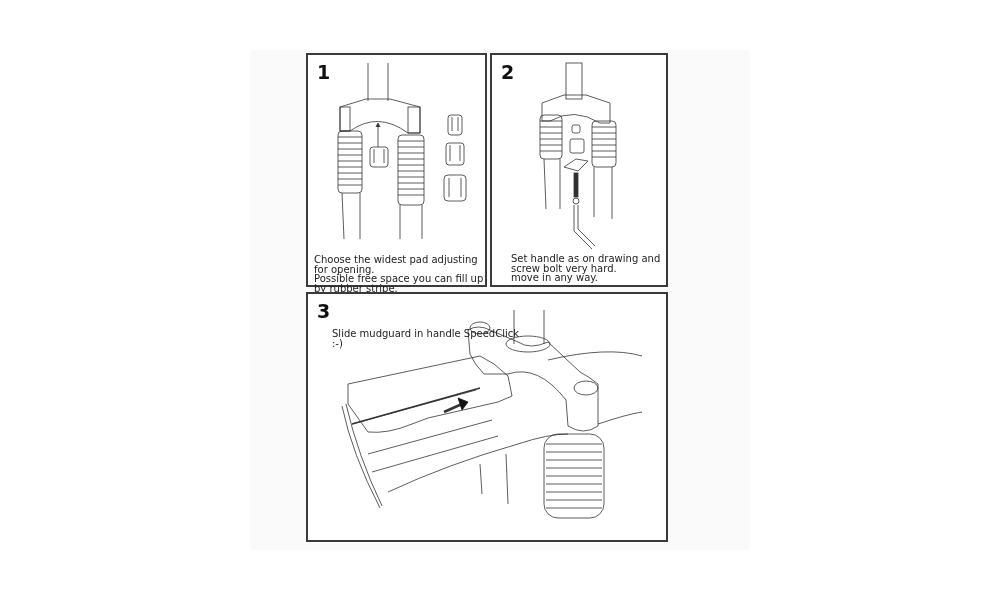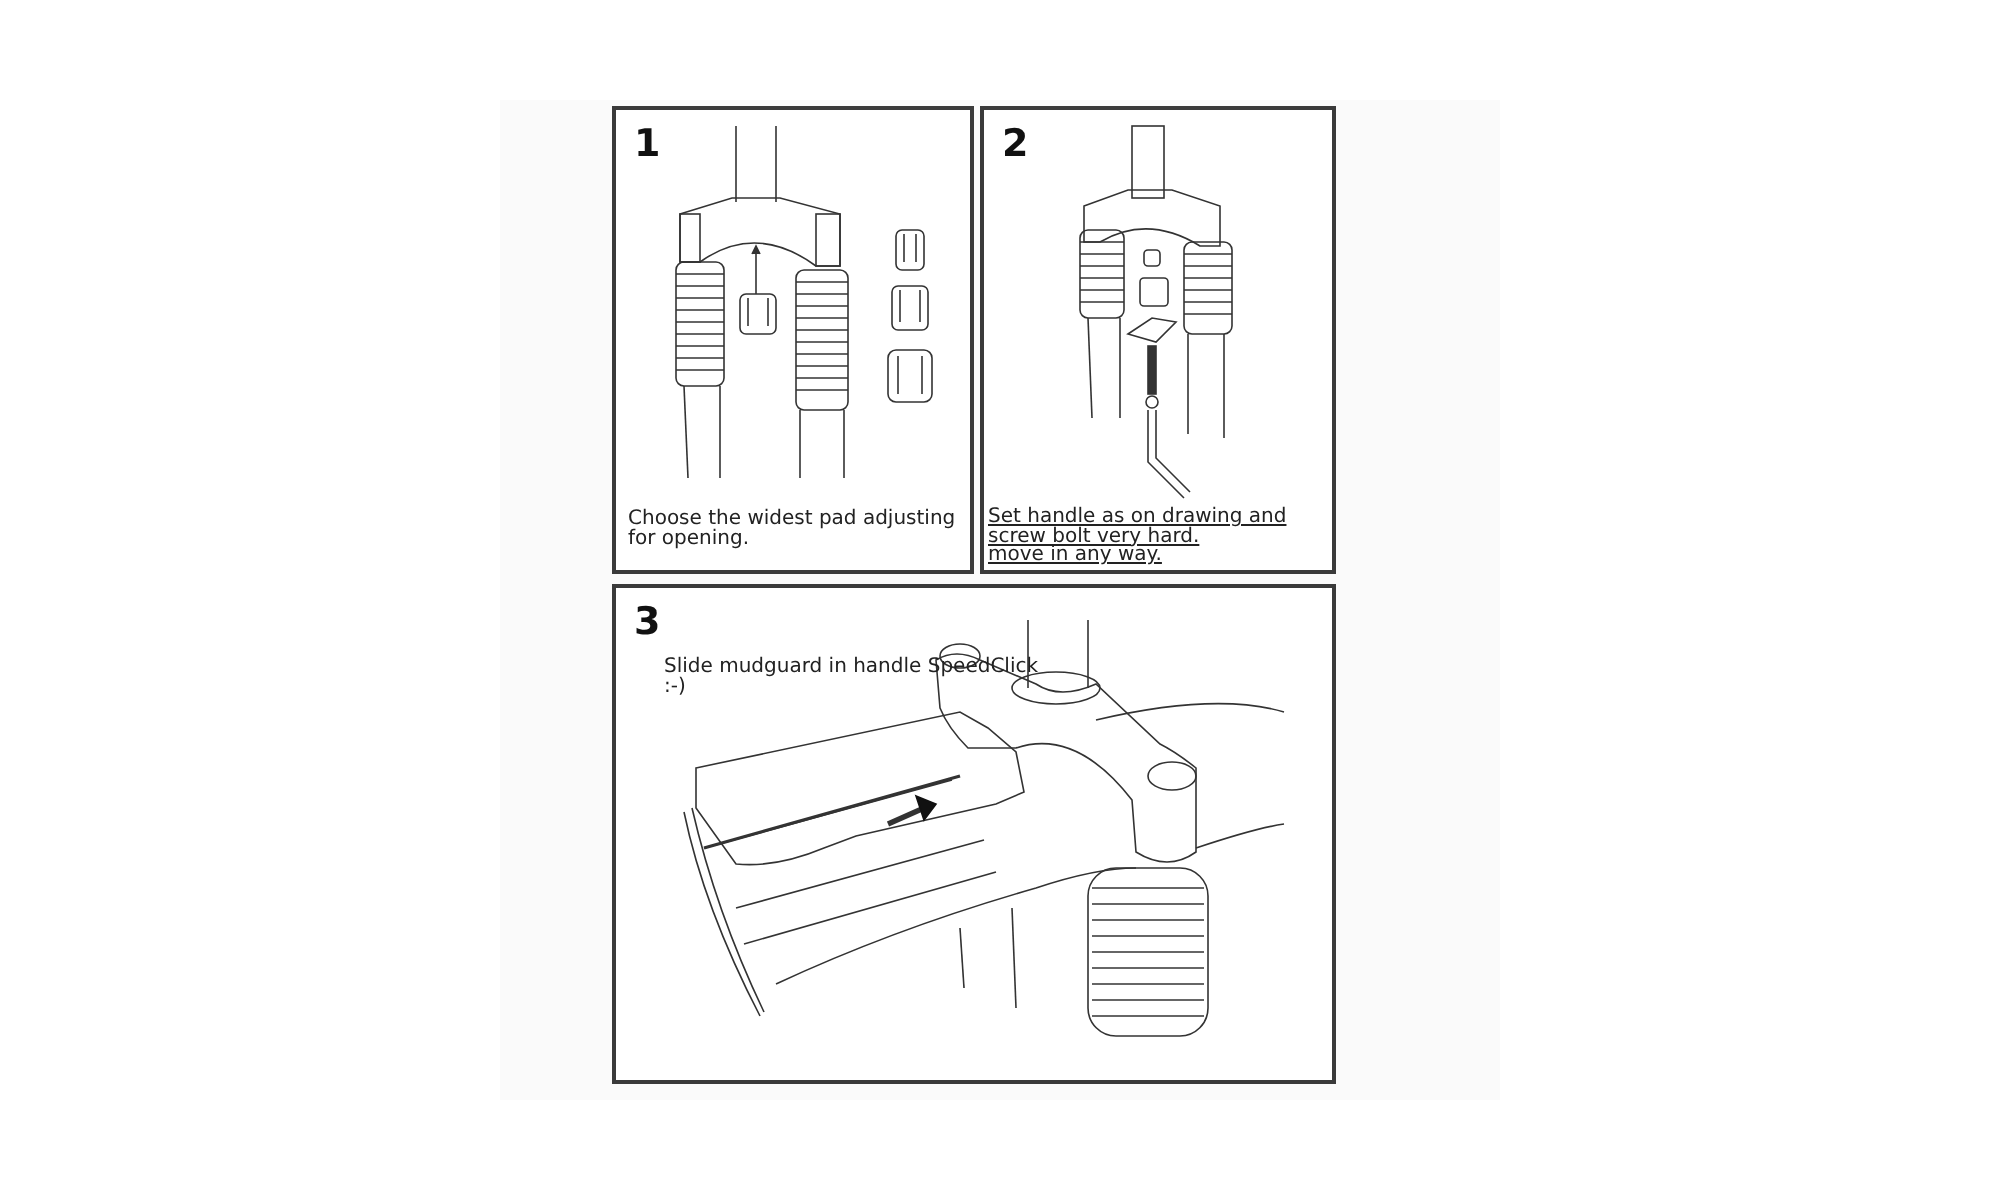--- a/index.html
+++ b/index.html
@@ -5,21 +5,21 @@
   html,body{margin:0;padding:0;background:#ffffff;}
   body{width:1000px;height:600px;position:relative;overflow:hidden;font-family:"DejaVu Sans",sans-serif;}
   .sheet{position:absolute;left:250px;top:50px;width:500px;height:500px;background:#fafafa;}
   .panel{position:absolute;background:#ffffff;border:2px solid #3a3a3a;box-sizing:border-box;}
   .p1{left:306px;top:53px;width:181px;height:234px;}
   .p2{left:490px;top:53px;width:178px;height:234px;}
   .p3{left:306px;top:292px;width:362px;height:250px;}
   .num{position:absolute;left:9px;top:6px;font-family:"DejaVu Sans",sans-serif;font-weight:bold;font-size:19px;color:#111;}
   .cap{position:absolute;font-size:10px;line-height:9.5px;color:#222;}
   .p1 .cap{left:6px;top:200px;width:172px;}
-  .p2 .cap{left:2px;top:199px;width:170px;text-decoration:underline;}
+  .p2 .cap{left:19px;top:199px;width:170px;}
   .p3 .cap{left:24px;top:35px;width:200px;}
   svg{position:absolute;left:0;top:0;}
   svg *{fill:none;stroke:#333;stroke-width:0.8;}
 </style>
 </head>
 <body>
 
 <div class="sheet"></div>
 
 <div class="panel p1">
@@ -83,20 +83,21 @@
       </g>
     <g>
         <rect x="136" y="120" width="22" height="26" rx="4"></rect>
         <line x1="141" y1="123" x2="141" y2="142"></line>
         <line x1="153" y1="123" x2="153" y2="142"></line>
       </g>
   </svg>
   <div class="num">1</div>
   <div class="cap">
     <div>Choose the widest pad adjusting for opening.</div>
+    <div>Possible free space you can fill up by rubber stripe.</div>
   </div>
 </div>
 
 <div class="panel p2">
   <svg width="178" height="234">
     <rect x="74" y="8" width="16" height="36"></rect>
     <path d="M50 48 L72 40 L94 40 L118 48 L118 68 L108 68 Q82 52 58 66 L50 66 Z"></path>
     <g>
       <rect x="48" y="60" width="22" height="44" rx="4"></rect>
       <line x1="48" y1="66" x2="70" y2="66"></line>

